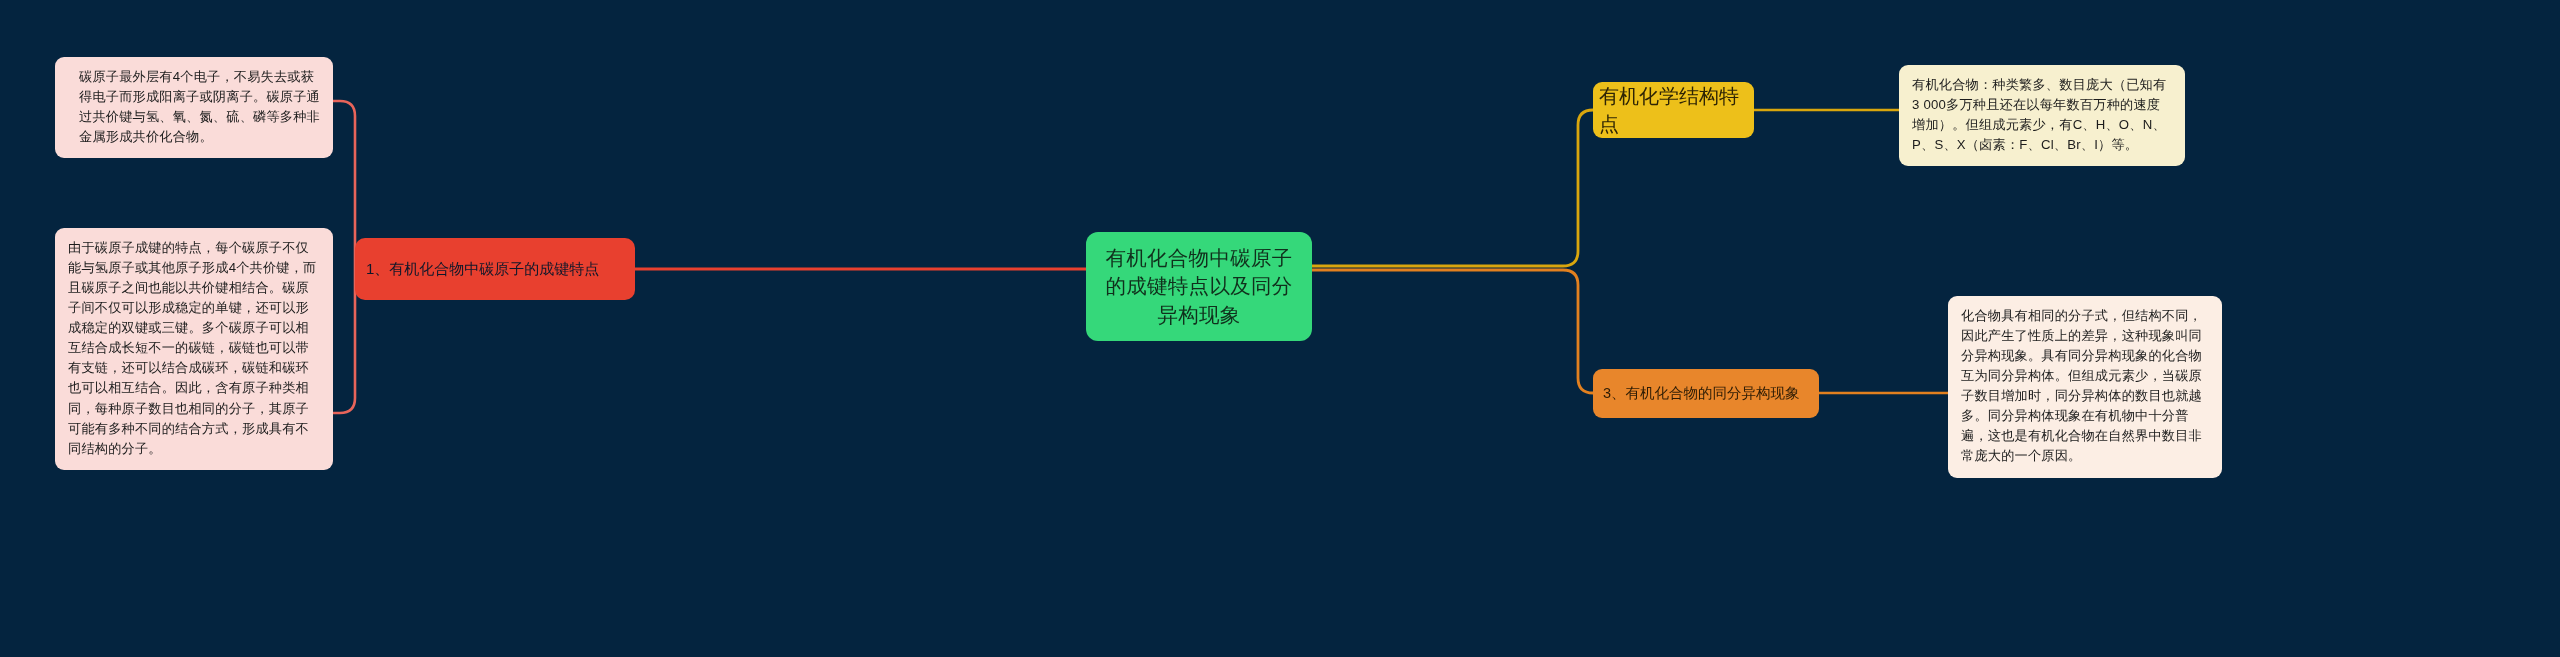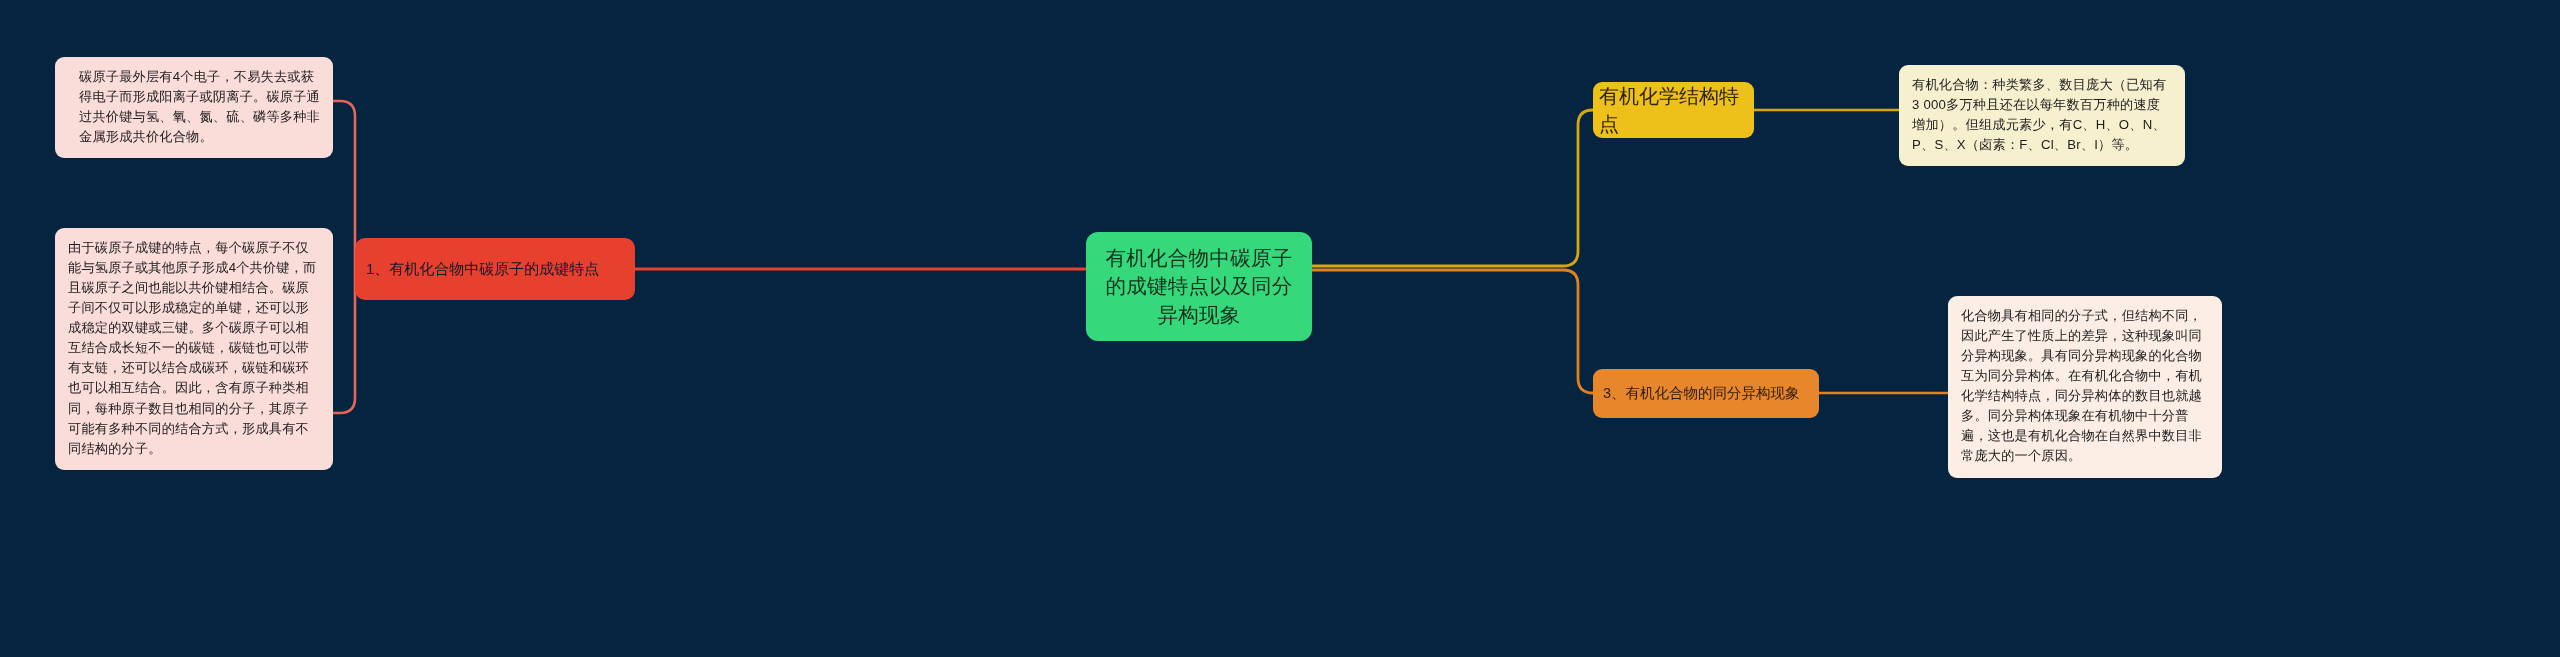--- a/index.html
+++ b/index.html
@@ -189,15 +189,15 @@
   <div class="node" id="branch-isomer">
     <span class="label">3、有机化合物的同分异构现象</span>
   </div>
 
   <div class="leaf" id="note-valence">碳原子最外层有4个电子，不易失去或获得电子而形成阳离子或阴离子。碳原子通过共价键与氢、氧、氮、硫、磷等多种非金属形成共价化合物。</div>
 
   <div class="leaf" id="note-chains">由于碳原子成键的特点，每个碳原子不仅能与氢原子或其他原子形成4个共价键，而且碳原子之间也能以共价键相结合。碳原子间不仅可以形成稳定的单键，还可以形成稳定的双键或三键。多个碳原子可以相互结合成长短不一的碳链，碳链也可以带有支链，还可以结合成碳环，碳链和碳环也可以相互结合。因此，含有原子种类相同，每种原子数目也相同的分子，其原子可能有多种不同的结合方式，形成具有不同结构的分子。</div>
 
   <div class="leaf" id="note-facts">有机化合物：种类繁多、数目庞大（已知有3 000多万种且还在以每年数百万种的速度增加）。但组成元素少，有C、H、O、N、P、S、X（卤素：F、Cl、Br、I）等。</div>
 
-  <div class="leaf" id="note-isomerism">化合物具有相同的分子式，但结构不同，因此产生了性质上的差异，这种现象叫同分异构现象。具有同分异构现象的化合物互为同分异构体。在有机化合物中，有机化学结构特点，同分异构体的数目也就越多。同分异构体现象在有机物中十分普遍，这也是有机化合物在自然界中数目非常庞大的一个原因。</div>
+  <div class="leaf" id="note-isomerism">化合物具有相同的分子式，但结构不同，因此产生了性质上的差异，这种现象叫同分异构现象。具有同分异构现象的化合物互为同分异构体。但组成元素少，当碳原子数目增加时，同分异构体的数目也就越多。同分异构体现象在有机物中十分普遍，这也是有机化合物在自然界中数目非常庞大的一个原因。</div>
 
 </div>
 
 </body></html>

